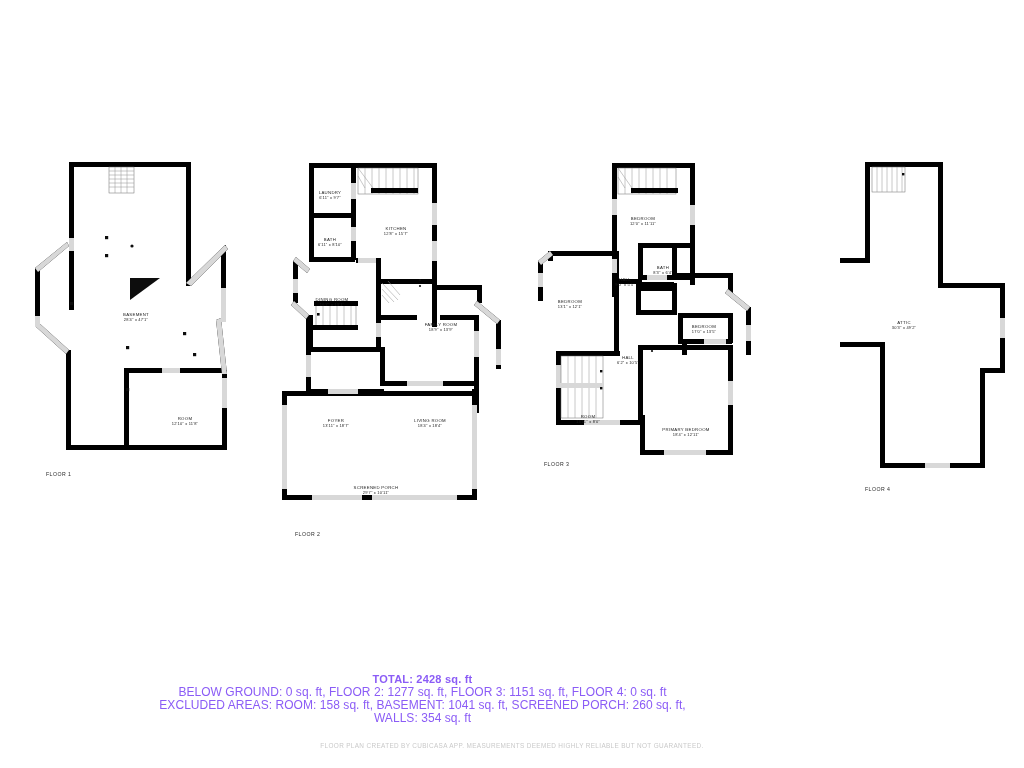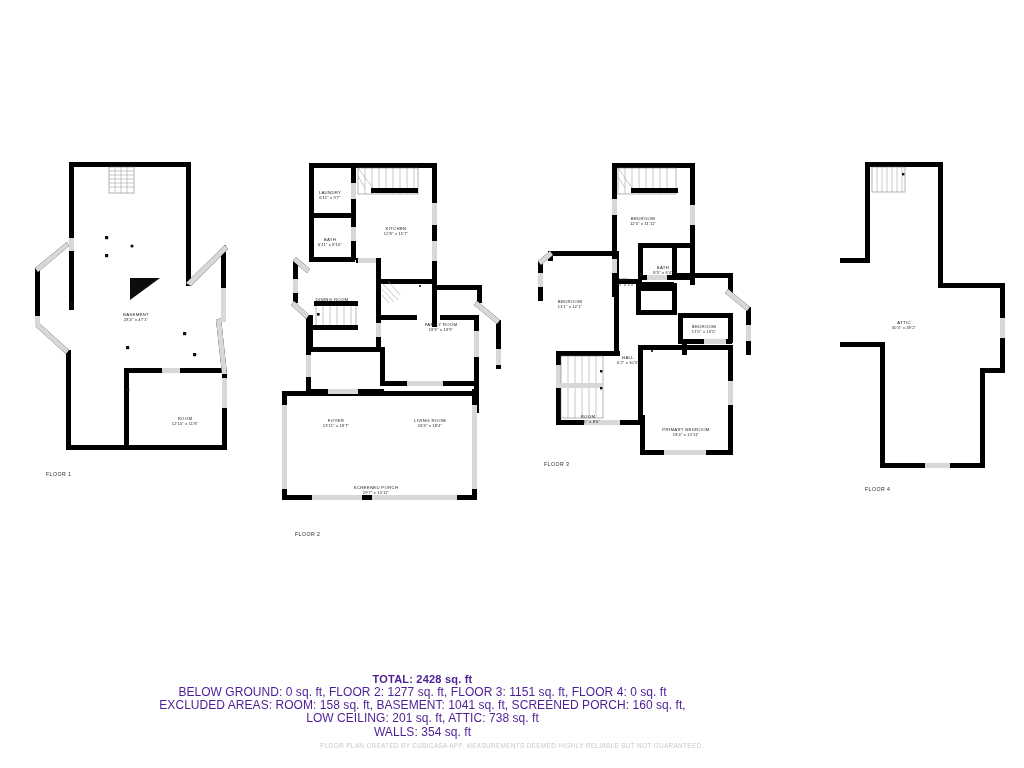--- a/index.html
+++ b/index.html
@@ -53,21 +53,21 @@
     display: block;
     font-size: 4.0px;
     letter-spacing: 0.18px;
     line-height: 5.2px;
   }
   .summary {
     position: absolute;
     left: 0;
     width: 845px;
     text-align: center;
-    color: #4c1d95;
+    color: #8b5cf6;
     font-family: "Liberation Sans", sans-serif;
   }
   .summary .total {
     font-size: 11px;
     font-weight: bold;
     line-height: 14px;
     letter-spacing: 0.2px;
   }
   .summary .det {
     font-size: 12px;
@@ -445,20 +445,19 @@
   </div>
   <div class="room-label" style="left:904px; top:320px;">
     <span class="rname">ATTIC</span>
     <span class="rdim">30'3" x 49'2"</span>
   </div>
   <div class="floor-caption" style="left:865px; top:486px;">FLOOR 4</div>
 
   <div class="summary" style="top:672px;">
     <div class="total">TOTAL: 2428 sq. ft</div>
     <div class="det">BELOW GROUND: 0 sq. ft, FLOOR 2: 1277 sq. ft, FLOOR 3: 1151 sq. ft, FLOOR 4: 0 sq. ft</div>
-    <div class="det">EXCLUDED AREAS: ROOM: 158 sq. ft, BASEMENT: 1041 sq. ft, SCREENED PORCH: 160 sq. ft,</div>
-    <div class="det">LOW CEILING: 201 sq. ft, ATTIC: 738 sq. ft</div>
+    <div class="det">EXCLUDED AREAS: ROOM: 158 sq. ft, BASEMENT: 1041 sq. ft, SCREENED PORCH: 260 sq. ft,</div>
     <div class="det">WALLS: 354 sq. ft</div>
   </div>
 
   <div class="disclaimer" style="top:742px;">FLOOR PLAN CREATED BY CUBICASA APP. MEASUREMENTS DEEMED HIGHLY RELIABLE BUT NOT GUARANTEED.</div>
 
 </div>
 
 </body></html>

